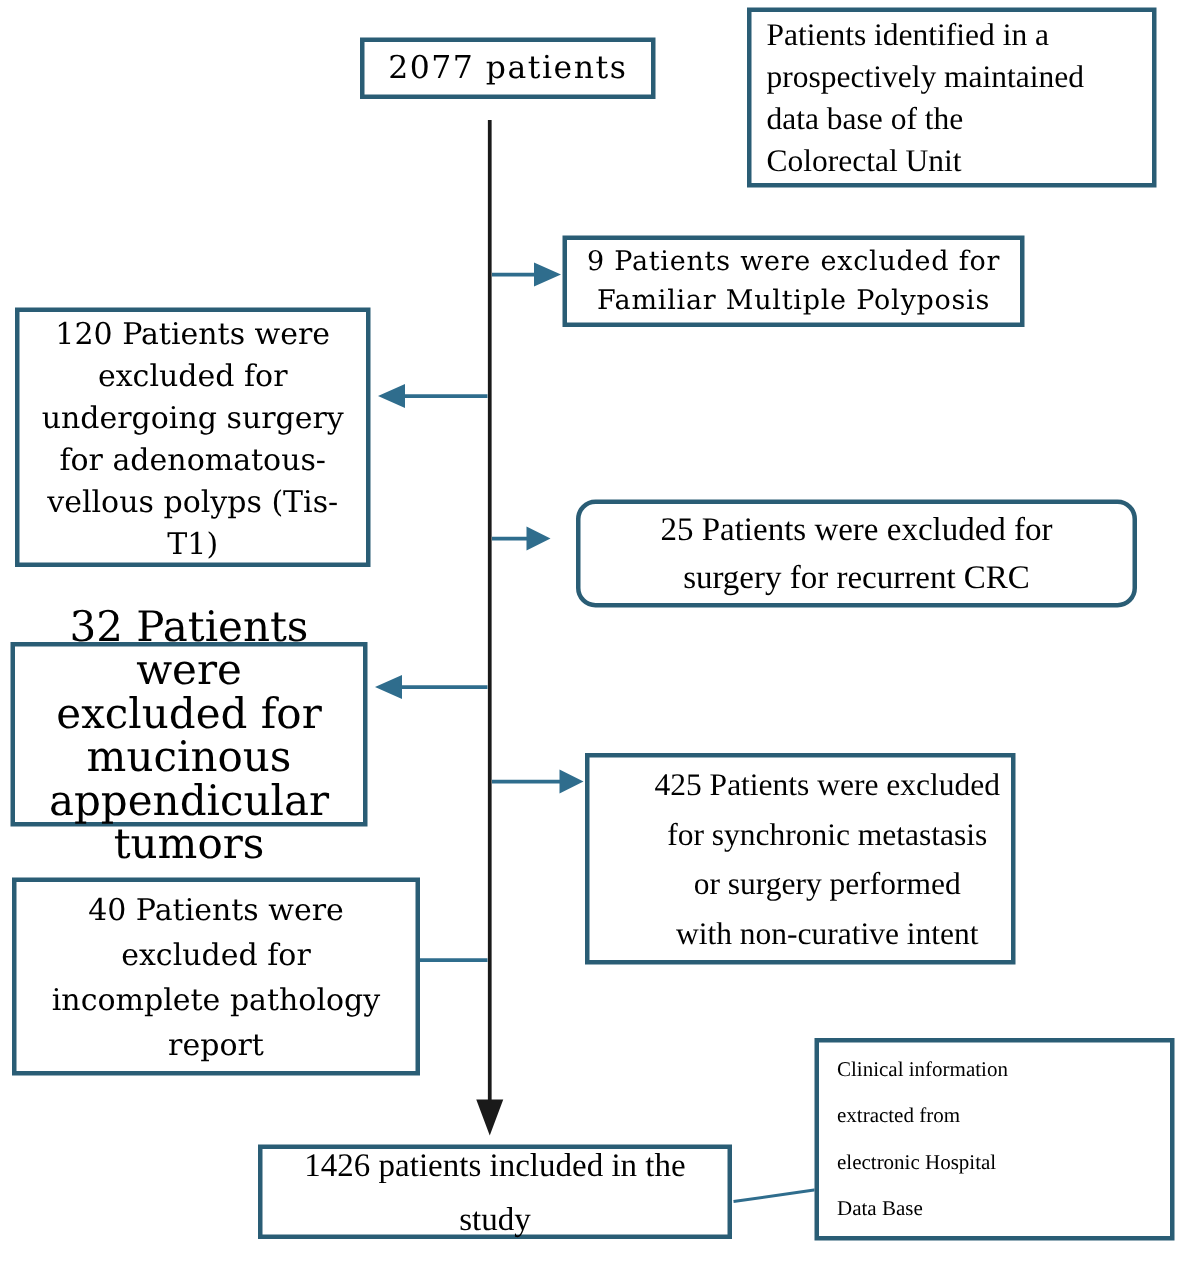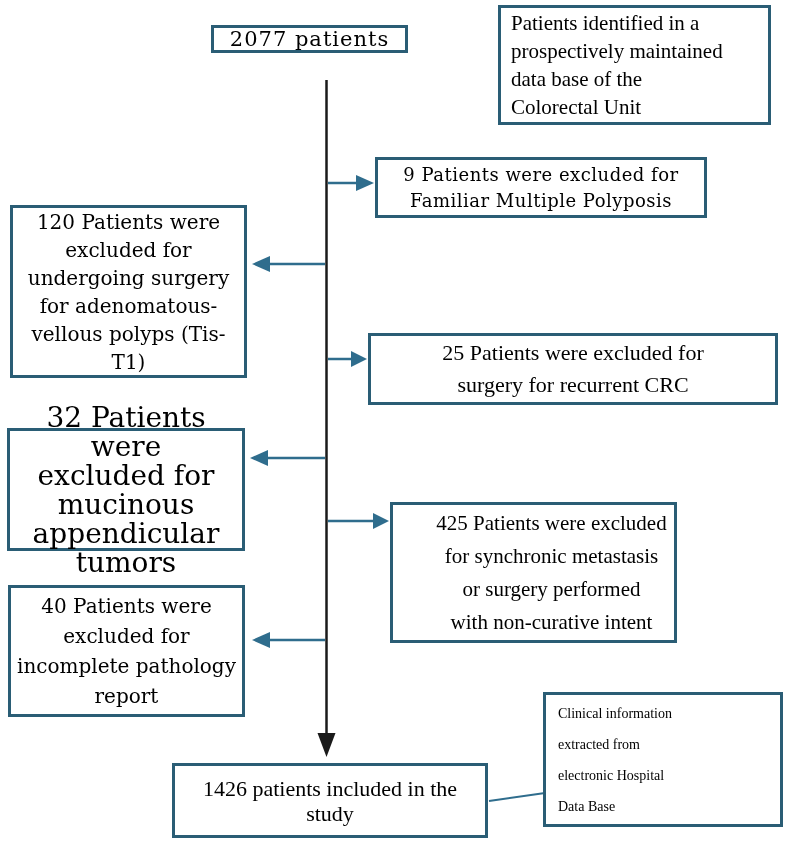--- a/index.html
+++ b/index.html
@@ -21,29 +21,29 @@
   .black-fill{fill:var(--line);}
   .thin-stroke{stroke:var(--arrow);stroke-width:2px;}
   .node{
     position:absolute;box-sizing:border-box;border:3px solid var(--box-border);
     background:#fff;display:flex;align-items:center;justify-content:center;
     text-align:center;white-space:pre-line;line-height:1.35;
   }
   .node.left{justify-content:flex-start;text-align:left;}
   .wide{font-family:"DejaVu Serif",serif;}
 
-  .n-total       {left:211px;top:25px; width:197px;height:28px;font-size:21px;letter-spacing:1px;}
+  .n-total       {left:240px;top:25px; width:197px;height:41px;font-size:21px;letter-spacing:1px;}
   .n-source      {left:498px;top:5px;  width:273px;height:120px;font-size:21px;line-height:28px;padding:4px 10px;}
-  .n-fmp         {left:375px;top:157px;width:332px;height:61px;font-size:18px;line-height:26px;letter-spacing:.5px;}
+  .n-fmp         {left:375px;top:157px;width:308px;height:61px;font-size:18px;line-height:26px;letter-spacing:.5px;}
   .n-polyps      {left:10px; top:173px;width:237px;height:173px;font-size:20px;line-height:28px;margin-top:32px;}
-  .n-crc         {left:368px;top:333px;width:410px;height:72px;font-size:22px;line-height:32px;}
+  .n-crc         {left:384px;top:333px;width:374px;height:72px;font-size:22px;line-height:32px;border-radius:13px;}
   .n-appendicular{left:7px;  top:428px;width:238px;height:123px;font-size:28px;line-height:29px;}
   .n-metastasis  {left:390px;top:502px;width:287px;height:141px;font-size:21px;line-height:33px;padding-left:36px;}
-  .n-pathology   {left:8px;  top:585px;width:237px;height:132px;font-size:20px;line-height:30px;}
-  .n-included    {left:172px;top:763px;width:316px;height:75px;font-size:22px;line-height:25px;}
+  .n-pathology   {left:8px;  top:585px;width:272px;height:132px;font-size:20px;line-height:30px;}
+  .n-included    {left:172px;top:763px;width:316px;height:63px;font-size:22px;line-height:36px;}
   .n-clinical    {left:543px;top:692px;width:240px;height:135px;font-size:14px;line-height:31px;padding:6px 12px;}
 </style>
 </head>
 <body>
 
 <div class="canvas">
 
   <svg class="overlay" viewBox="0 0 788 849">
     <g>
       <line class="black-stroke" x1="326.5" y1="80" x2="326.5" y2="736"></line>

